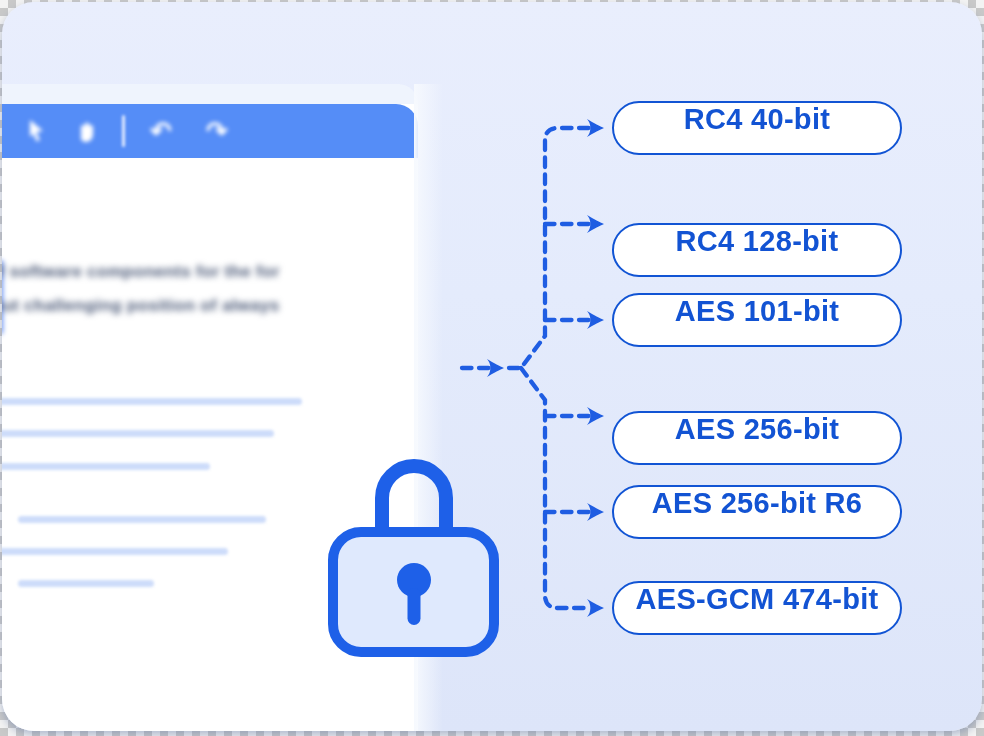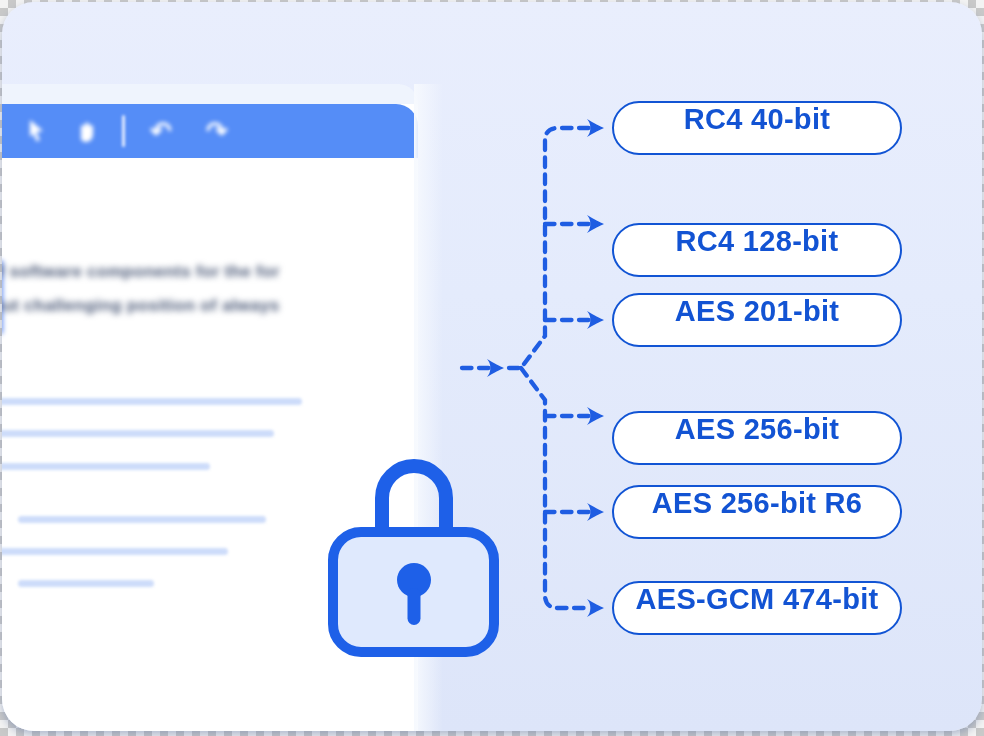--- a/index.html
+++ b/index.html
@@ -129,21 +129,21 @@
   </svg>
 
   <div id="pills">
       <div class="pill" style="top: 99px;">
         <span>RC4 40-bit</span>
       </div>
       <div class="pill" style="top: 201px; margin-top: 20px;">
         <span>RC4 128-bit</span>
       </div>
       <div class="pill" style="top: 291px;">
-        <span>AES 201-bit</span>
+        <span>AES 101-bit</span>
       </div>
       <div class="pill" style="top: 409px;">
         <span>AES 256-bit</span>
       </div>
       <div class="pill" style="top: 483px;">
         <span>AES 256-bit R6</span>
       </div>
       <div class="pill" style="top: 579px;">
         <span>AES-GCM 474-bit</span>
       </div>

